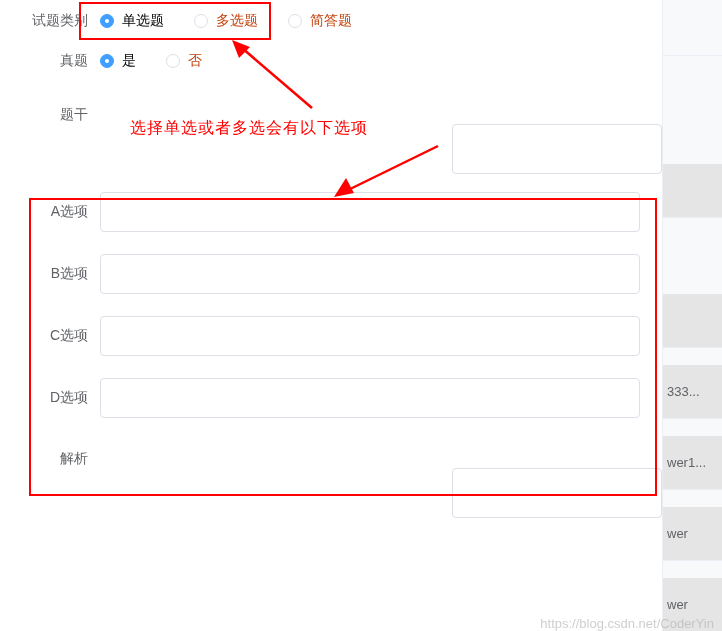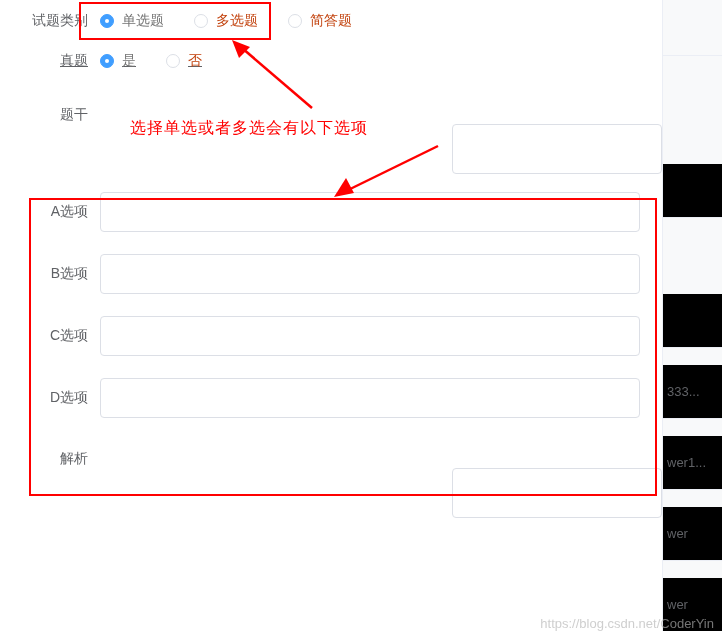--- a/index.html
+++ b/index.html
@@ -50,21 +50,21 @@
     }
     .radio.checked {
       border-color: #409eff; background: #409eff;
     }
     .radio.checked::after {
       content: ""; position: absolute;
       width: 4px; height: 4px; background: #fff; border-radius: 50%;
       top: 50%; left: 50%; transform: translate(-50%, -50%);
     }
     .radio-label { font-size: 14px; color: #c2410c; }
-    .radio-label.active { color: #737373; }
+    .radio-label.active { color: #000000; }
     .text-input {
       flex: 1; height: 40px;
       border: 1px solid #dcdfe6; border-radius: 4px;
       padding: 0 12px; font-size: 14px; color: #606266;
       background: #fff; outline: none;
       max-width: 540px;
     }
     .text-area {
       flex: 1; height: 54px;
       border: 1px solid #dcdfe6; border-radius: 4px;
@@ -91,21 +91,21 @@
     }
     .arrow { position: absolute; pointer-events: none; }
 
     
     .bg-strip {
       position: absolute; left: 662px; top: 0; width: 60px; height: 631px;
       background: #f8f9fa; border-left: 1px solid #ebeef5;
     }
     .bg-row {
       position: absolute; left: 0; width: 100%; height: 54px;
-      background: #000000; border-bottom: 1px solid #ebeef5;
+      background: #e5e5e5; border-bottom: 1px solid #ebeef5;
       display: flex; align-items: center; padding-left: 4px;
       font-size: 13px; color: #606266; overflow: hidden; white-space: nowrap;
     }
     .bg-header { background: #f8f9fa; height: 56px; }
 
     .watermark {
       position: absolute; right: 8px; bottom: 0;
       font-size: 13px; color: rgba(180,180,180,0.65);
       font-family: Arial, sans-serif; pointer-events: none;
     }
@@ -146,21 +146,21 @@
         <span class="radio"></span>
         <span class="radio-label">多选题</span>
       </div>
       <div class="radio-item">
         <span class="radio"></span>
         <span class="radio-label">简答题</span>
       </div>
     </div>
   </div>
 
-  <div class="form-row" style="padding-left:58px; margin-bottom:26px;text-decoration:underline;">
+  <div class="form-row" style="padding-left:58px; margin-bottom:26px;">
     <div class="label" style="width:30px">真题</div>
     <div class="radio-group">
       <div class="radio-item">
         <span class="radio checked"></span>
         <span class="radio-label active">是</span>
       </div>
       <div class="radio-item">
         <span class="radio"></span>
         <span class="radio-label">否</span>
       </div>

